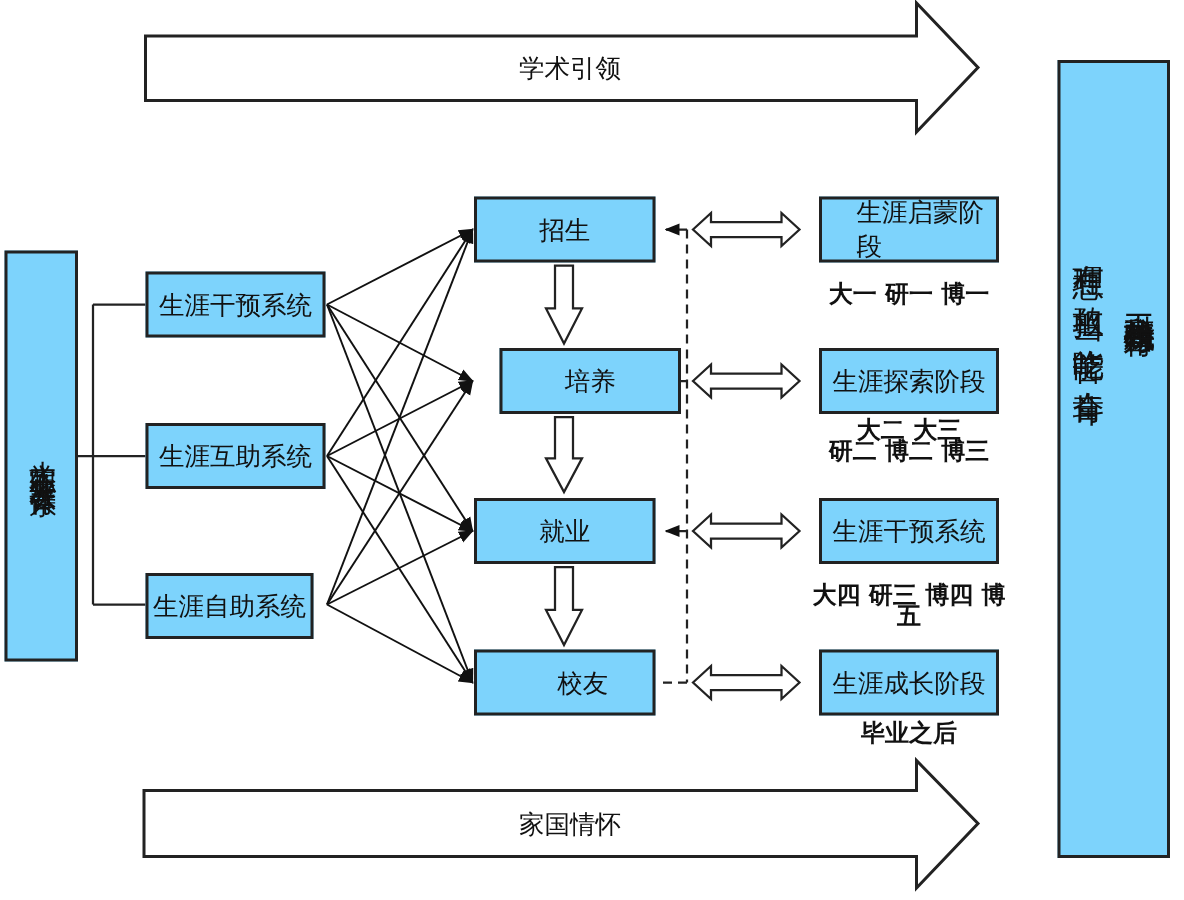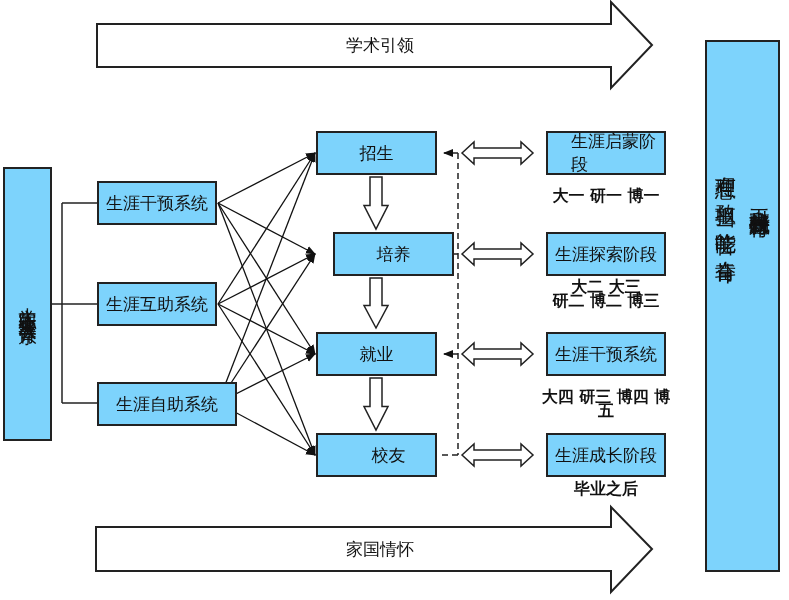--- a/index.html
+++ b/index.html
@@ -72,21 +72,21 @@
 <div class="box vtext" style="left:3px;top:167px;width:49px;height:274px;font-size:18px;">
   <span>大学生职业生涯教育体系</span>
 </div>
 
 <div class="box" style="left:97px;top:181px;width:120px;height:44px;">
   <span>生涯干预系统</span>
   </div>
 <div class="box" style="left:97px;top:282px;width:120px;height:44px;">
   <span>生涯互助系统</span>
   </div>
-<div class="box" style="left:97px;top:382px;width:140px;height:44px;">
+<div class="box" style="left:97px;top:382px;width:112px;height:44px;">
   <span>生涯自助系统</span>
   </div>
 
 <div class="box" style="left:316px;top:131px;width:121px;height:44px;">
   <span>招生</span>
   </div>
 <div class="box" style="left:316px;top:232px;width:121px;height:44px;margin-left:17px;">
   <span>培养</span>
   </div>
 <div class="box" style="left:316px;top:332px;width:121px;height:44px;">

